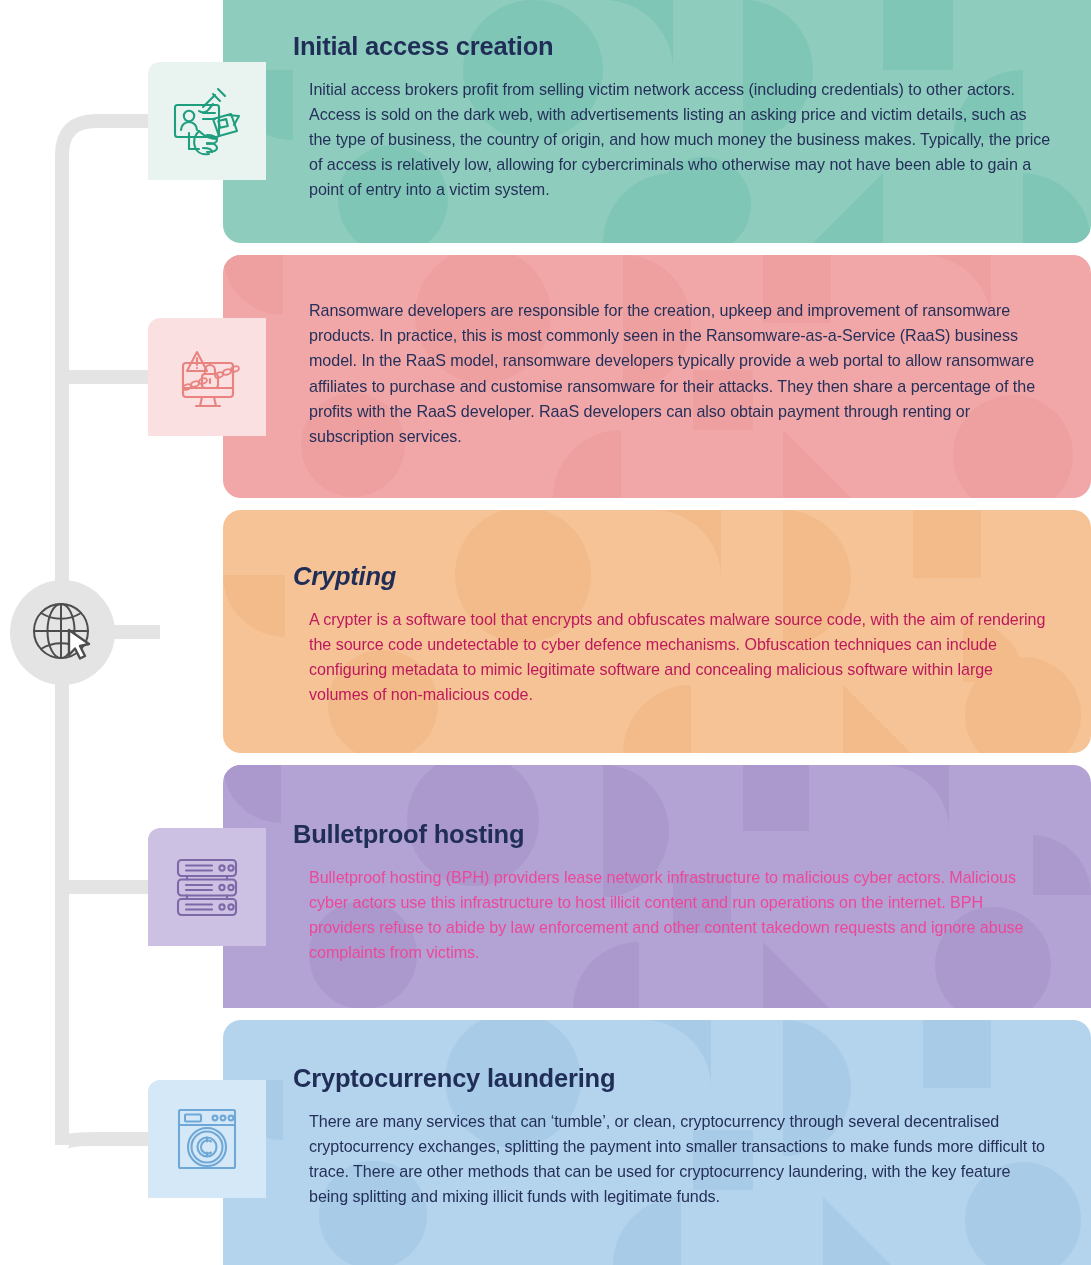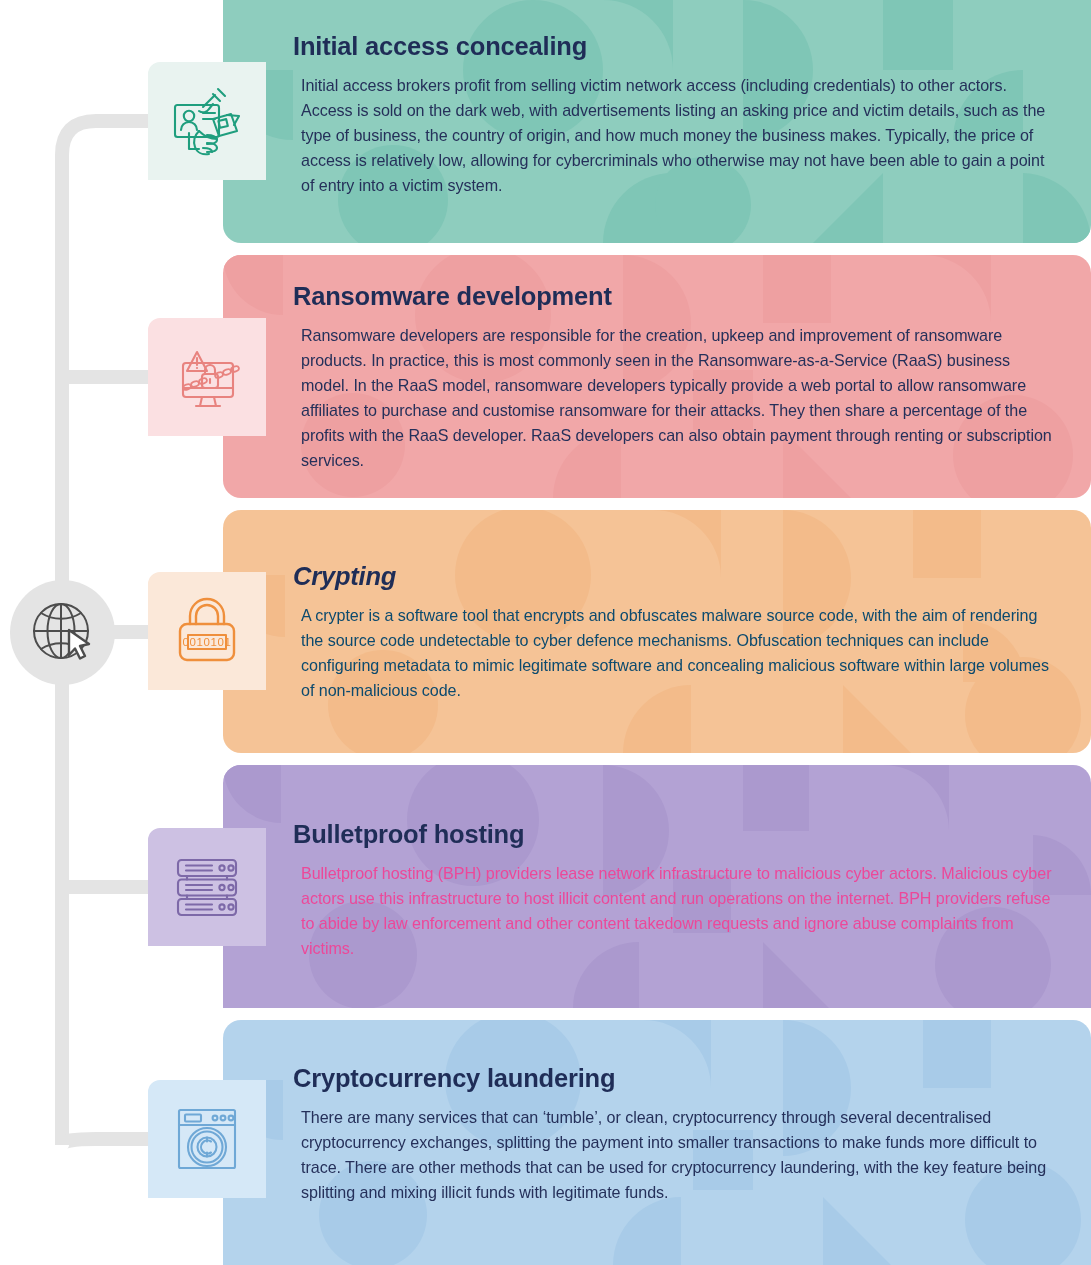--- a/index.html
+++ b/index.html
@@ -29,21 +29,21 @@
     overflow:hidden;
   }
   .panel .pattern{position:absolute;inset:0;}
   .panel .content{position:absolute;left:70px;right:22px;}
   .panel h2{
     margin:0 0 12px 0;
     font-size:25.5px;line-height:1.12;font-weight:bold;
     color:#1f2d57;letter-spacing:-0.2px;
   }
   .panel p{
-    margin:8px;
+    margin:16px;
     font-size:16.1px;line-height:1.565;
     color:#25305a;letter-spacing:-0.05px;
   }
 
   
   #panel-0{top:0px;height:243px;border-radius:0 0 18px 18px;}
   #panel-0 .content{top:32px;}
   #panel-1{top:255px;height:243px;border-radius:18px;}
   #panel-1 .content{top:27px;}
   #panel-2{top:510px;height:243px;border-radius:18px;}
@@ -101,21 +101,21 @@
         <path d="M730 140 h70 v-70 a70 70 0 0 0 -70 70 z"></path>
         <path d="M0 70 h70 v70 a70 70 0 0 1 -70 -70 z"></path>
         <circle cx="170" cy="200" r="55"></circle>
         <path d="M380 243 h70 v-70 a70 70 0 0 0 -70 70 z"></path>
         <path d="M590 243 l70 -70 v70 z"></path>
         <path d="M800 173 a70 70 0 0 1 68 70 h-68 z"></path>
         <circle cx="480" cy="205" r="48"></circle>
       </g>
     </svg>
     <div class="content">
-      <h2 style="color: rgb(31, 45, 87);">Initial access concealing</h2>
+      <h2 style="color: rgb(31, 45, 87);">Initial access creation</h2>
       <p style="color: rgb(37, 48, 90);">Initial access brokers profit from selling victim network access (including credentials) to other actors. Access is sold on the dark web, with advertisements listing an asking price and victim details, such as the type of business, the country of origin, and how much money the business makes. Typically, the price of access is relatively low, allowing for cybercriminals who otherwise may not have been able to gain a point of entry into a victim system.</p>
     </div>
   </section>
 
   <section class="panel" id="panel-1">
     <svg class="pattern" viewBox="0 0 868 243" preserveAspectRatio="none" aria-hidden="true">
       <rect width="868" height="243" class="p-base" fill="#f1a7a8"></rect>
       <g class="p-motif" fill="#eea0a1">
         <circle cx="260" cy="60" r="68"></circle>
         <path d="M400 0 a68 68 0 0 1 0 136 z"></path>
@@ -123,21 +123,20 @@
         <path d="M700 0 h68 v68 a68 68 0 0 0 -68 -68 z"></path>
         <path d="M0 0 h60 v60 a60 60 0 0 1 -60 -60 z"></path>
         <circle cx="130" cy="190" r="52"></circle>
         <path d="M330 243 h68 v-68 a68 68 0 0 0 -68 68 z"></path>
         <path d="M560 175 l68 68 h-68 z"></path>
         <circle cx="790" cy="200" r="60"></circle>
         <path d="M470 115 h60 v60 h-60 z"></path>
       </g>
     </svg>
     <div class="content">
-      <h2 style="color: rgb(31, 45, 87);">Ransomware development</h2>
       <p style="color: rgb(37, 48, 90);">Ransomware developers are responsible for the creation, upkeep and improvement of ransomware products. In practice, this is most commonly seen in the Ransomware-as-a-Service (RaaS) business model. In the RaaS model, ransomware developers typically provide a web portal to allow ransomware affiliates to purchase and customise ransomware for their attacks. They then share a percentage of the profits with the RaaS developer. RaaS developers can also obtain payment through renting or subscription services.</p>
     </div>
   </section>
 
   <section class="panel" id="panel-2">
     <svg class="pattern" viewBox="0 0 868 243" preserveAspectRatio="none" aria-hidden="true">
       <rect width="868" height="243" class="p-base" fill="#f5c396"></rect>
       <g class="p-motif" fill="#f3bb8a">
         <circle cx="300" cy="65" r="68"></circle>
         <path d="M430 0 h68 v68 a68 68 0 0 0 -68 -68 z"></path>
@@ -146,21 +145,21 @@
         <path d="M0 65 h62 v62 a62 62 0 0 1 -62 -62 z"></path>
         <circle cx="160" cy="195" r="55"></circle>
         <path d="M400 243 h68 v-68 a68 68 0 0 0 -68 68 z"></path>
         <path d="M620 175 l68 68 h-68 z"></path>
         <circle cx="800" cy="205" r="58"></circle>
         <path d="M740 110 a62 62 0 0 1 62 62 h-62 z"></path>
       </g>
     </svg>
     <div class="content">
       <h2 style="color: rgb(31, 45, 87); font-style: italic;">Crypting</h2>
-      <p style="color: #0c4a6e;">A crypter is a software tool that encrypts and obfuscates malware source code, with the aim of rendering the source code undetectable to cyber defence mechanisms. Obfuscation techniques can include configuring metadata to mimic legitimate software and concealing malicious software within large volumes of non-malicious code.</p>
+      <p style="color: #be185d;">A crypter is a software tool that encrypts and obfuscates malware source code, with the aim of rendering the source code undetectable to cyber defence mechanisms. Obfuscation techniques can include configuring metadata to mimic legitimate software and concealing malicious software within large volumes of non-malicious code.</p>
     </div>
   </section>
 
   <section class="panel" id="panel-3">
     <svg class="pattern" viewBox="0 0 868 243" preserveAspectRatio="none" aria-hidden="true">
       <rect width="868" height="243" class="p-base" fill="#b3a2d4"></rect>
       <g class="p-motif" fill="#ab99ce">
         <circle cx="250" cy="55" r="66"></circle>
         <path d="M380 0 a66 66 0 0 1 0 132 z"></path>
         <rect x="520" y="0" width="66" height="66"></rect>
@@ -257,34 +256,20 @@
           <ellipse cx="26" cy="43" rx="4" ry="2.6" transform="rotate(-20 26 43)"></ellipse>
           <ellipse cx="34" cy="40" rx="4" ry="2.6" transform="rotate(-20 34 40)"></ellipse>
           <ellipse cx="50" cy="34" rx="4" ry="2.6" transform="rotate(-20 50 34)"></ellipse>
           <ellipse cx="58" cy="31" rx="4" ry="2.6" transform="rotate(-20 58 31)"></ellipse>
           <ellipse cx="66" cy="28" rx="4" ry="2.6" transform="rotate(-20 66 28)"></ellipse>
         </g>
       </svg>
     </div>
   </div>
 
-  <div class="icon-card" id="icon-2">
-    <svg class="card-bg" viewBox="0 0 118 118" aria-hidden="true">
-      <path d="M12 0 H118 V118 H0 V72 L-4 66 L0 60 V12 A12 12 0 0 1 12 0 Z" class="card-fill" fill="#fbe8d9"></path>
-    </svg>
-    <div class="glyph">
-      <svg viewBox="0 0 72 72" width="72" height="72" fill="none" stroke-width="2.4" stroke-linecap="round" stroke-linejoin="round" class="g-stroke" stroke="#ef8f3c" style="color: rgb(239, 143, 60);">
-        <rect x="9" y="29" width="54" height="36" rx="7"></rect>
-        <path d="M19 29 v-8 a17 17 0 0 1 34 0 v8"></path>
-        <path d="M25 29 v-8 a11 11 0 0 1 22 0 v8"></path>
-        <rect x="17" y="40" width="38" height="14" stroke-width="2"></rect>
-        <text x="36" y="50.5" class="binary-text" fill="#ef8f3c" stroke="none" text-anchor="middle" font-size="11.5" font-family="&quot;Liberation Sans&quot;, sans-serif" letter-spacing="0.6">0010101</text>
-      </svg>
-    </div>
-  </div>
 
   <div class="icon-card" id="icon-3">
     <svg class="card-bg" viewBox="0 0 118 118" aria-hidden="true">
       <path d="M12 0 H118 V118 H0 V72 L-4 66 L0 60 V12 A12 12 0 0 1 12 0 Z" class="card-fill" fill="#cdc1e3"></path>
     </svg>
     <div class="glyph">
       <svg viewBox="0 0 72 72" width="72" height="72" fill="none" stroke-width="2.1" stroke-linecap="round" stroke-linejoin="round" class="g-stroke" stroke="#7d69a8" style="color: rgb(125, 105, 168);">
         <rect x="7" y="9" width="58" height="16" rx="3.5"></rect>
         <path d="M15 14.5 h26 M15 19.5 h26"></path>
         <circle cx="51" cy="17" r="2.6"></circle>

